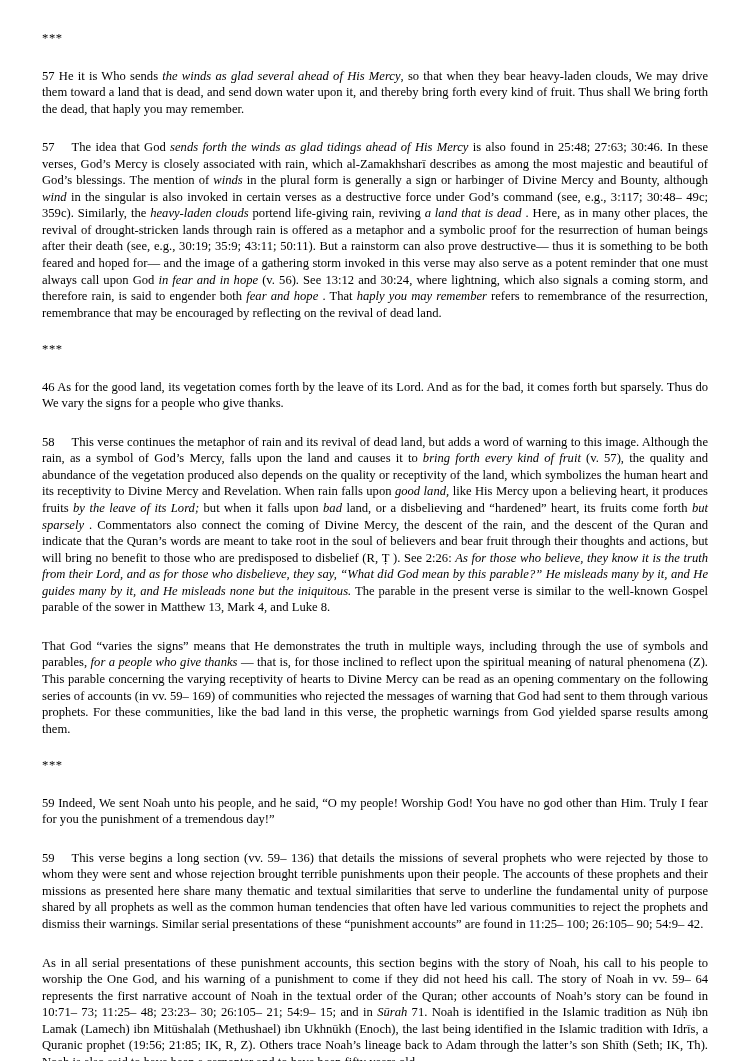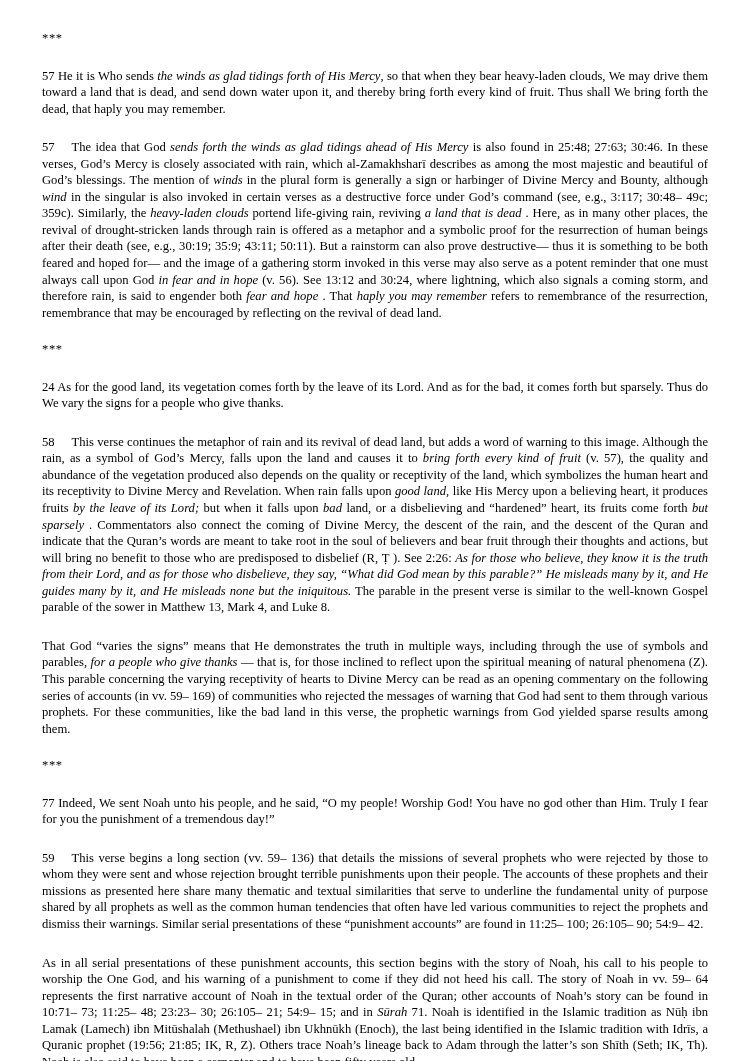--- a/index.html
+++ b/index.html
@@ -51,34 +51,34 @@
   i, em { font-style: italic; }
 </style>
 </head>
 <body>
 
 <div class="page">
   <div class="content">
 
     <p class="sep gap-sep-top">***</p>
 
-    <p class="blk verse gap-after-sep">57 He it is Who sends <i>the winds as glad tidings forth of His Mercy</i>, so that when they bear heavy-laden clouds, We may drive them toward a land that is dead, and send down water upon it, and thereby bring forth every kind of fruit. Thus shall We bring forth the dead, that haply you may remember.</p>
+    <p class="blk verse gap-after-sep">57 He it is Who sends <i>the winds as glad several ahead of His Mercy</i>, so that when they bear heavy-laden clouds, We may drive them toward a land that is dead, and send down water upon it, and thereby bring forth every kind of fruit. Thus shall We bring forth the dead, that haply you may remember.</p>
 
     <p class="blk gap-para"><span>57</span><span class="num-gap"></span>The idea that God <i>sends forth the winds as glad tidings ahead of His Mercy</i> is also found in 25:48; 27:63; 30:46. In these verses, God’s Mercy is closely associated with rain, which al-Zamakhsharī describes as among the most majestic and beautiful of God’s blessings. The mention of <i>winds</i> in the plural form is generally a sign or harbinger of Divine Mercy and Bounty, although <i>wind</i> in the singular is also invoked in certain verses as a destructive force under God’s command (see, e.g., 3:117; 30:48– 49c; 359c). Similarly, the <i>heavy-laden clouds</i> portend life-giving rain, reviving <i>a land that is dead</i> . Here, as in many other places, the revival of drought-stricken lands through rain is offered as a metaphor and a symbolic proof for the resurrection of human beings after their death (see, e.g., 30:19; 35:9; 43:11; 50:11). But a rainstorm can also prove destructive— thus it is something to be both feared and hoped for— and the image of a gathering storm invoked in this verse may also serve as a potent reminder that one must always call upon God <i>in fear and in hope</i> (v. 56). See 13:12 and 30:24, where lightning, which also signals a coming storm, and therefore rain, is said to engender both <i>fear and hope</i> . That <i>haply you may remember</i> refers to remembrance of the resurrection, remembrance that may be encouraged by reflecting on the revival of dead land.</p>
 
     <p class="sep gap-before-sep">***</p>
 
-    <p class="blk verse gap-after-sep">24 As for the good land, its vegetation comes forth by the leave of its Lord. And as for the bad, it comes forth but sparsely. Thus do We vary the signs for a people who give thanks.</p>
+    <p class="blk verse gap-after-sep">46 As for the good land, its vegetation comes forth by the leave of its Lord. And as for the bad, it comes forth but sparsely. Thus do We vary the signs for a people who give thanks.</p>
 
     <p class="blk gap-para"><span>58</span><span class="num-gap"></span>This verse continues the metaphor of rain and its revival of dead land, but adds a word of warning to this image. Although the rain, as a symbol of God’s Mercy, falls upon the land and causes it to <i>bring forth every kind of fruit</i> (v. 57), the quality and abundance of the vegetation produced also depends on the quality or receptivity of the land, which symbolizes the human heart and its receptivity to Divine Mercy and Revelation. When rain falls upon <i>good land,</i> like His Mercy upon a believing heart, it produces fruits <i>by the leave of its Lord;</i> but when it falls upon <i>bad</i> land, or a disbelieving and “hardened” heart, its fruits come forth <i>but sparsely</i> . Commentators also connect the coming of Divine Mercy, the descent of the rain, and the descent of the Quran and indicate that the Quran’s words are meant to take root in the soul of believers and bear fruit through their thoughts and actions, but will bring no benefit to those who are predisposed to disbelief (R, Ṭ ). See 2:26: <i>As for those who believe, they know it is the truth from their Lord, and as for those who disbelieve, they say, “What did God mean by this parable?” He misleads many by it, and He guides many by it, and He misleads none but the iniquitous.</i> The parable in the present verse is similar to the well-known Gospel parable of the sower in Matthew 13, Mark 4, and Luke 8.</p>
 
     <p class="blk gap-para">That God “varies the signs” means that He demonstrates the truth in multiple ways, including through the use of symbols and parables, <i>for a people who give thanks</i> — that is, for those inclined to reflect upon the spiritual meaning of natural phenomena (Z). This parable concerning the varying receptivity of hearts to Divine Mercy can be read as an opening commentary on the following series of accounts (in vv. 59– 169) of communities who rejected the messages of warning that God had sent to them through various prophets. For these communities, like the bad land in this verse, the prophetic warnings from God yielded sparse results among them.</p>
 
     <p class="sep gap-before-sep">***</p>
 
-    <p class="blk verse gap-after-sep">77 Indeed, We sent Noah unto his people, and he said, “O my people! Worship God! You have no god other than Him. Truly I fear for you the punishment of a tremendous day!”</p>
+    <p class="blk verse gap-after-sep">59 Indeed, We sent Noah unto his people, and he said, “O my people! Worship God! You have no god other than Him. Truly I fear for you the punishment of a tremendous day!”</p>
 
     <p class="blk gap-para"><span>59</span><span class="num-gap"></span>This verse begins a long section (vv. 59– 136) that details the missions of several prophets who were rejected by those to whom they were sent and whose rejection brought terrible punishments upon their people. The accounts of these prophets and their missions as presented here share many thematic and textual similarities that serve to underline the fundamental unity of purpose shared by all prophets as well as the common human tendencies that often have led various communities to reject the prophets and dismiss their warnings. Similar serial presentations of these “punishment accounts” are found in 11:25– 100; 26:105– 90; 54:9– 42.</p>
 
     <p class="blk gap-para">As in all serial presentations of these punishment accounts, this section begins with the story of Noah, his call to his people to worship the One God, and his warning of a punishment to come if they did not heed his call. The story of Noah in vv. 59– 64 represents the first narrative account of Noah in the textual order of the Quran; other accounts of Noah’s story can be found in 10:71– 73; 11:25– 48; 23:23– 30; 26:105– 21; 54:9– 15; and in <i>Sūrah</i> 71. Noah is identified in the Islamic tradition as Nūḥ ibn Lamak (Lamech) ibn Mitūshalah (Methushael) ibn Ukhnūkh (Enoch), the last being identified in the Islamic tradition with Idrīs, a Quranic prophet (19:56; 21:85; IK, R, Z). Others trace Noah’s lineage back to Adam through the latter’s son Shīth (Seth; IK, Th). Noah is also said to have been a carpenter and to have been fifty years old</p>
 
   </div>
 </div>
 
 </body></html>

